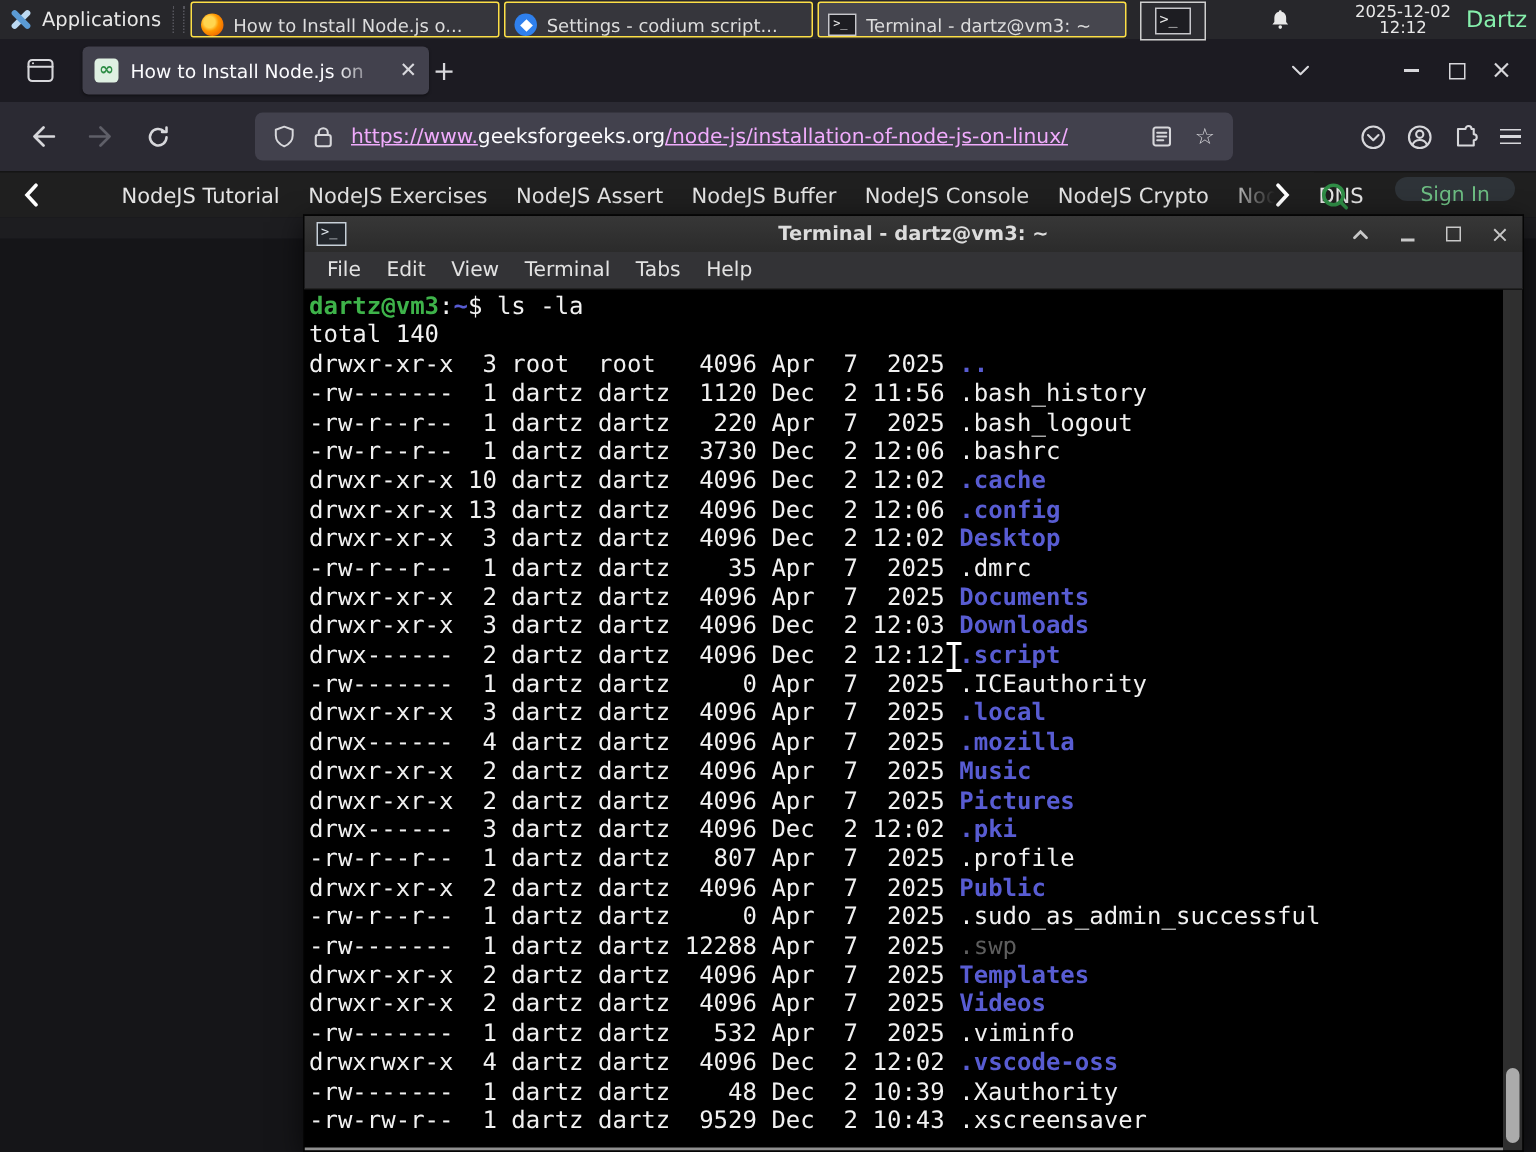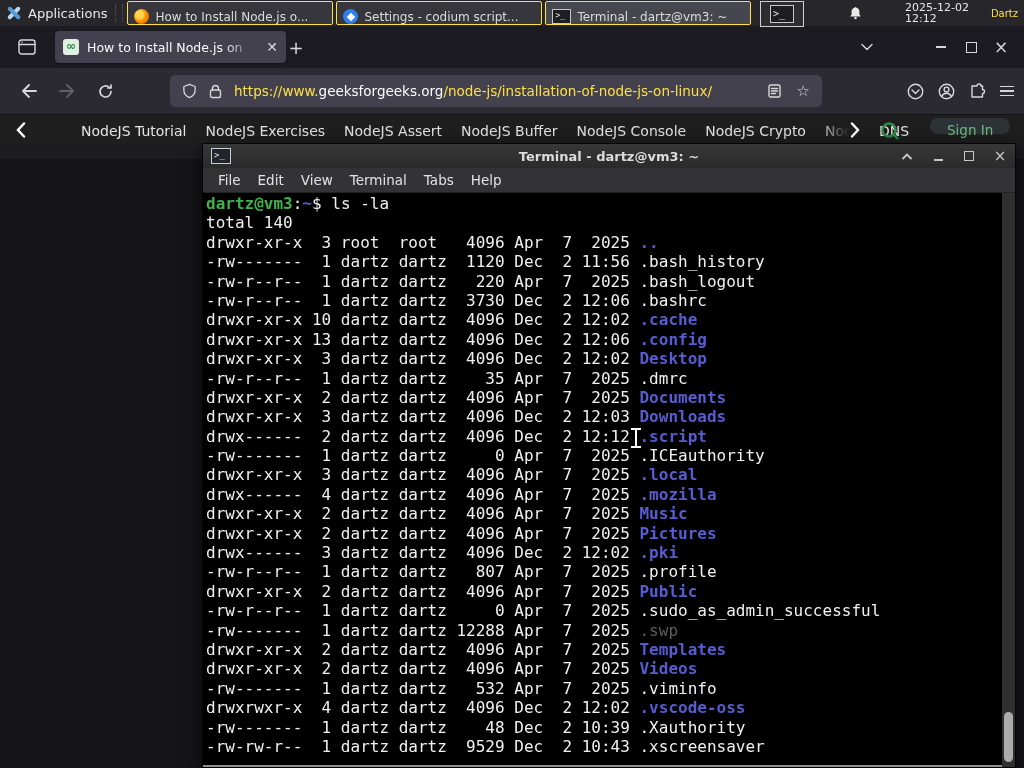--- a/index.html
+++ b/index.html
@@ -22,22 +22,22 @@
            background:radial-gradient(circle at 38% 38%,#ffd54f 0 28%,#ff9800 46%,#e65100 95%);}
   .icon-codium{width:15px;height:15px;border-radius:50%;background:#2f80ed;flex:none;position:relative;}
   .icon-codium i{position:absolute;left:4.5px;top:4.5px;width:6px;height:6px;background:#fff;transform:rotate(45deg);}
   .icon-term{width:15px;height:13px;background:#1d1d22;border:1px solid #c7c7cc;flex:none;
              color:#e8e8e8;font-family:"DejaVu Sans Mono",monospace;font-size:8px;line-height:12px;text-align:left;padding-left:2px;}
   .tray-box{position:absolute;left:760px;top:1px;width:42px;height:24px;border:1px solid #cfcfcf;
             display:flex;align-items:center;justify-content:center;background:#2c2c31;}
   .tray-box .icon-term{width:20px;height:16px;font-size:10px;line-height:15px;}
   #panel-right{position:absolute;right:6px;top:0;height:26px;display:flex;align-items:center;gap:10px;}
   .bell{width:15px;height:16px;}
-  .clock{color:#e8e8e8;font-size:11px;line-height:11px;text-align:left;margin-left:32px;}
-  .user-label{color:#fde047;font-size:10px;margin-left:12px;}
+  .clock{color:#e8e8e8;font-size:11px;line-height:11px;text-align:center;margin-left:32px;}
+  .user-label{color:#86efac;font-size:15px;}
 
   
   #browser{position:absolute;top:26px;left:0;right:0;bottom:0;background:#151515;}
   #tabbar{position:absolute;top:0;left:0;right:0;height:42px;background:#1c1b22;border-bottom:1px solid #0c0c0d;}
   .fxview{position:absolute;left:14px;top:9px;width:26px;height:24px;display:flex;align-items:center;justify-content:center;border-radius:4px;}
   .tab{position:absolute;left:55px;top:5px;width:215px;height:32px;background:#42414d;border-radius:4px;
        display:flex;align-items:center;padding:0 8px;box-shadow:0 1px 2px rgba(0,0,0,.4);}
   .favicon{width:16px;height:16px;border-radius:3px;background:#dff0e2;color:#2f8d46;font-weight:bold;
            font-size:12px;line-height:15px;text-align:center;flex:none;}
   .tab-title{color:#fbfbfe;font-size:12.5px;white-space:nowrap;overflow:hidden;margin-left:8px;flex:1;
@@ -54,21 +54,21 @@
   .wclose{font-size:17px;line-height:17px;}
 
   #navbar{position:absolute;top:42px;left:0;right:0;height:46px;background:#2b2a33;border-bottom:1px solid #0c0c0d;}
   .navbtn{position:absolute;top:8px;width:30px;height:30px;display:flex;align-items:center;justify-content:center;
           color:#e4e4e8;font-size:18px;border-radius:4px;}
   .navbtn.dim{color:#5f5f68;}
   #urlbar{position:absolute;left:170px;top:7px;width:652px;height:32px;background:#42414d;border-radius:5px;
           display:flex;align-items:center;}
   .urlicon{margin-left:12px;display:flex;align-items:center;}
   .urltext{margin-left:12px;font-size:13.5px;white-space:nowrap;overflow:hidden;flex:1;}
-  .url-dim{color:#fde047;}
+  .url-dim{color:#f0abfc;text-decoration:underline;}
   .url-domain{color:#fbfbfe;}
   .urlbar-right{display:flex;align-items:center;gap:16px;margin-right:12px;}
   .star{color:#d7d7db;font-size:15px;}
   .nav-right-icons{position:absolute;right:10px;top:8px;display:flex;align-items:center;gap:14px;height:30px;}
   .hamburger{display:flex;flex-direction:column;gap:3px;}
   .hamburger i{width:14px;height:1.6px;background:#d7d7db;}
 
   
   #sitenav{position:absolute;top:88px;left:0;right:0;height:31px;background:#1f1f1f;border-top:1px solid #151515;}
   .nav-items{position:absolute;left:36px;top:0;width:830px;height:31px;display:flex;align-items:center;gap:19px;

